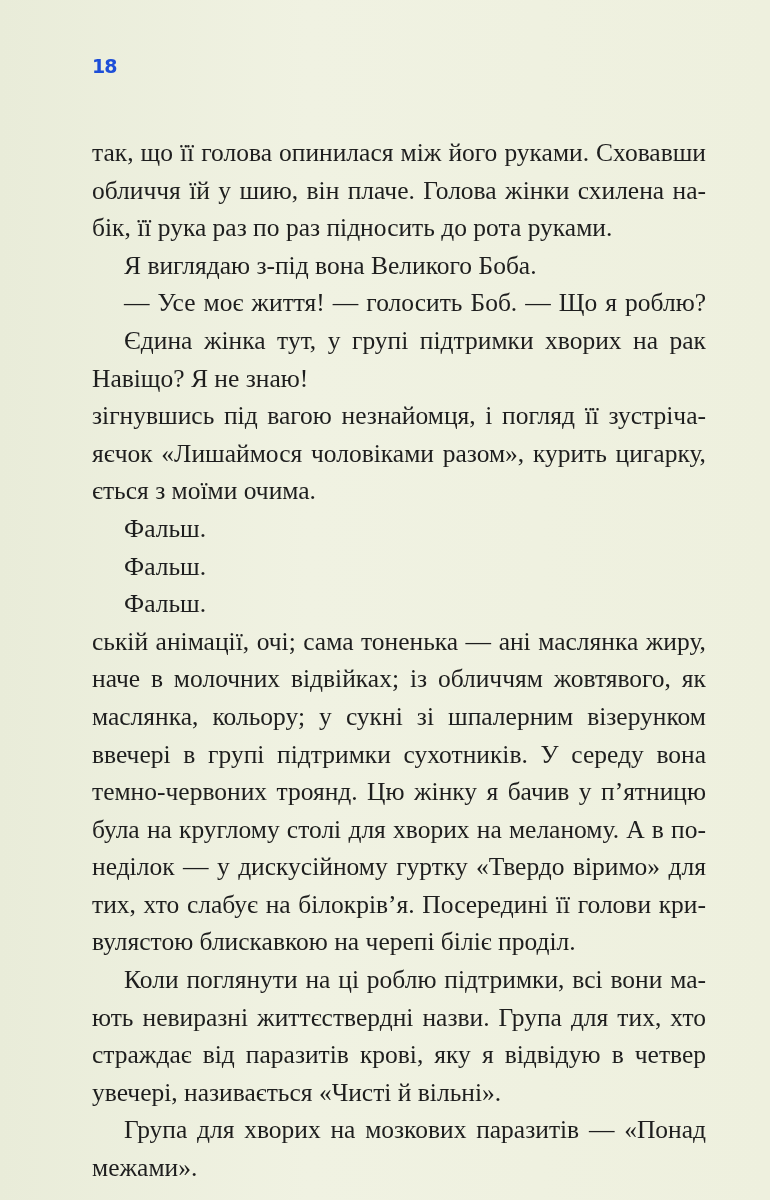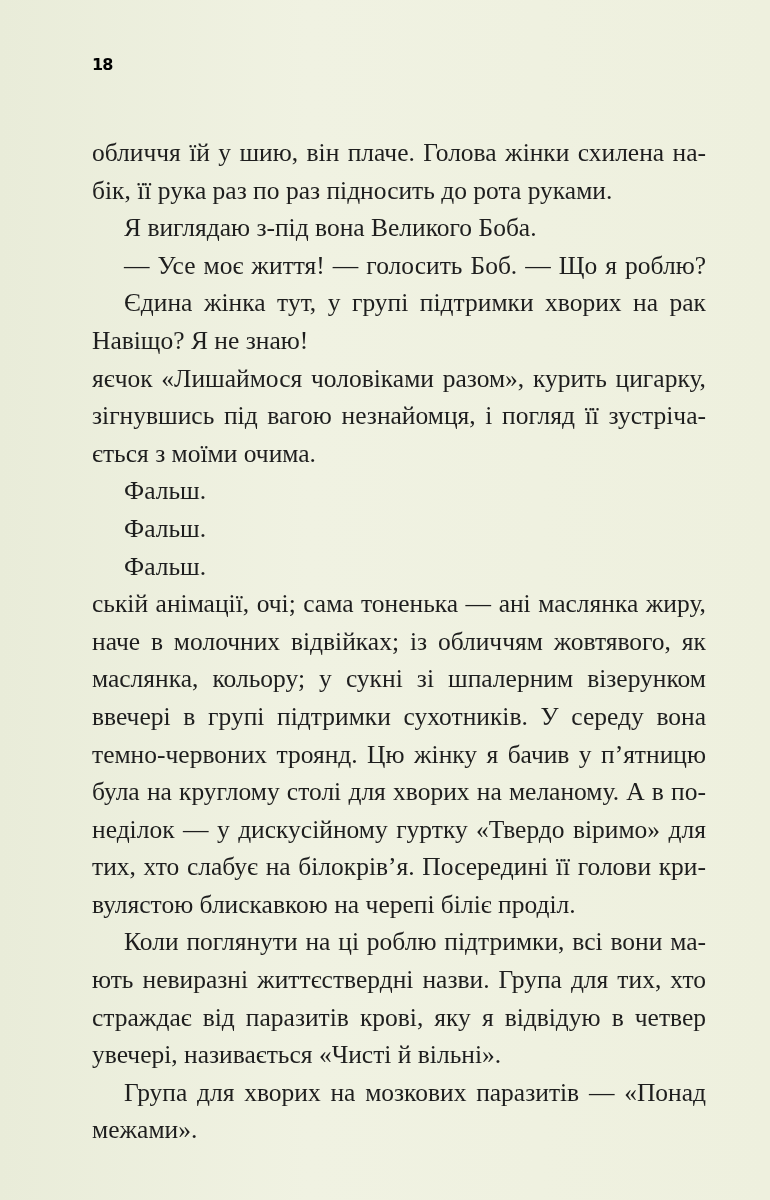--- a/index.html
+++ b/index.html
@@ -7,45 +7,46 @@
     width: 770px; height: 1200px; overflow: hidden;
     background: #eef0df;
     background-image: linear-gradient(90deg, #e9ecd9 0%, #f0f2e2 40%, #eef0de 100%);
     font-family: "Liberation Serif", "DejaVu Serif", serif;
     color: #1e1e1e;
     position: relative;
   }
   .page-number {
     position: absolute; left: 92px; top: 55px;
     font-family: "DejaVu Sans", sans-serif;
-    font-weight: bold; font-size: 16px; letter-spacing: -1px;
-    color: #000000;
+    font-weight: bold; font-size: 19px; letter-spacing: -1px;
+    color: #1d4ed8;
   }
   .body-text {
     position: absolute; left: 92px; top: 134px; width: 614px;
     font-size: 25.5px; line-height: 37.6px;
   }
   .line { display: block; white-space: nowrap; text-align: justify; text-align-last: justify; height: 37.6px; }
   .line.last { text-align-last: left; }
   .line.indent { padding-left: 32px; }
 </style>
 </head>
 <body>
 
 <div class="page-number">18</div>
 
 <div class="body-text" id="body-text">
+    <span class="line">так, що її голова опинилася між його руками. Сховавши</span>
     <span class="line">обличчя їй у шию, він плаче. Голова жінки схилена на-</span>
     <span class="line last">бік, її рука раз по раз підносить до рота руками.</span>
     <span class="line indent last">Я виглядаю з-під вона Великого Боба.</span>
     <span class="line indent">— Усе моє життя! — голосить Боб. — Що я роблю?</span>
     <span class="line indent">Єдина жінка тут, у групі підтримки хворих на рак</span>
     <span class="line last">Навіщо? Я не знаю!</span>
+    <span class="line">зігнувшись під вагою незнайомця, і погляд її зустріча-</span>
     <span class="line">яєчок «Лишаймося чоловіками разом», курить цигарку,</span>
-    <span class="line">зігнувшись під вагою незнайомця, і погляд її зустріча-</span>
     <span class="line last">ється з моїми очима.</span>
     <span class="line indent last">Фальш.</span>
     <span class="line indent last">Фальш.</span>
     <span class="line indent last">Фальш.</span>
     <span class="line">ській анімації, очі; сама тоненька — ані маслянка жиру,</span>
     <span class="line">наче в молочних відвійках; із обличчям жовтявого, як</span>
     <span class="line">маслянка, кольору; у сукні зі шпалерним візерунком</span>
     <span class="line">ввечері в групі підтримки сухотників. У середу вона</span>
     <span class="line">темно-червоних троянд. Цю жінку я бачив у п’ятницю</span>
     <span class="line">була на круглому столі для хворих на меланому. А в по-</span>

